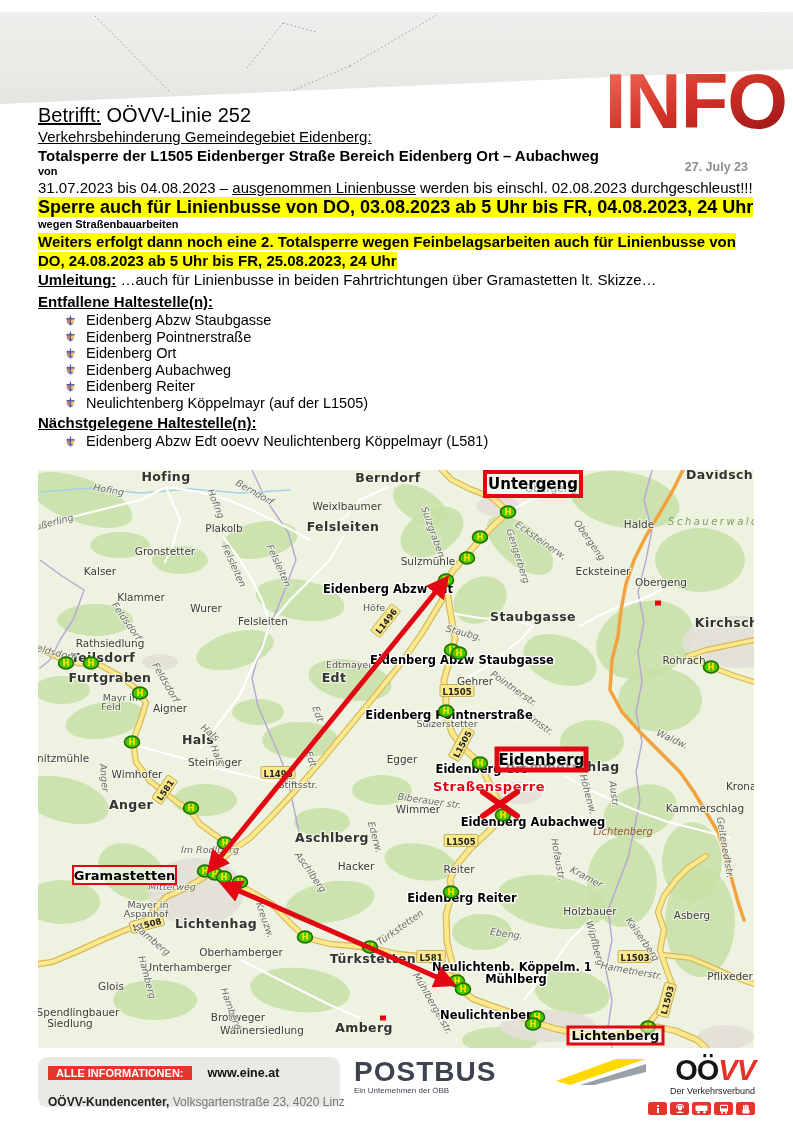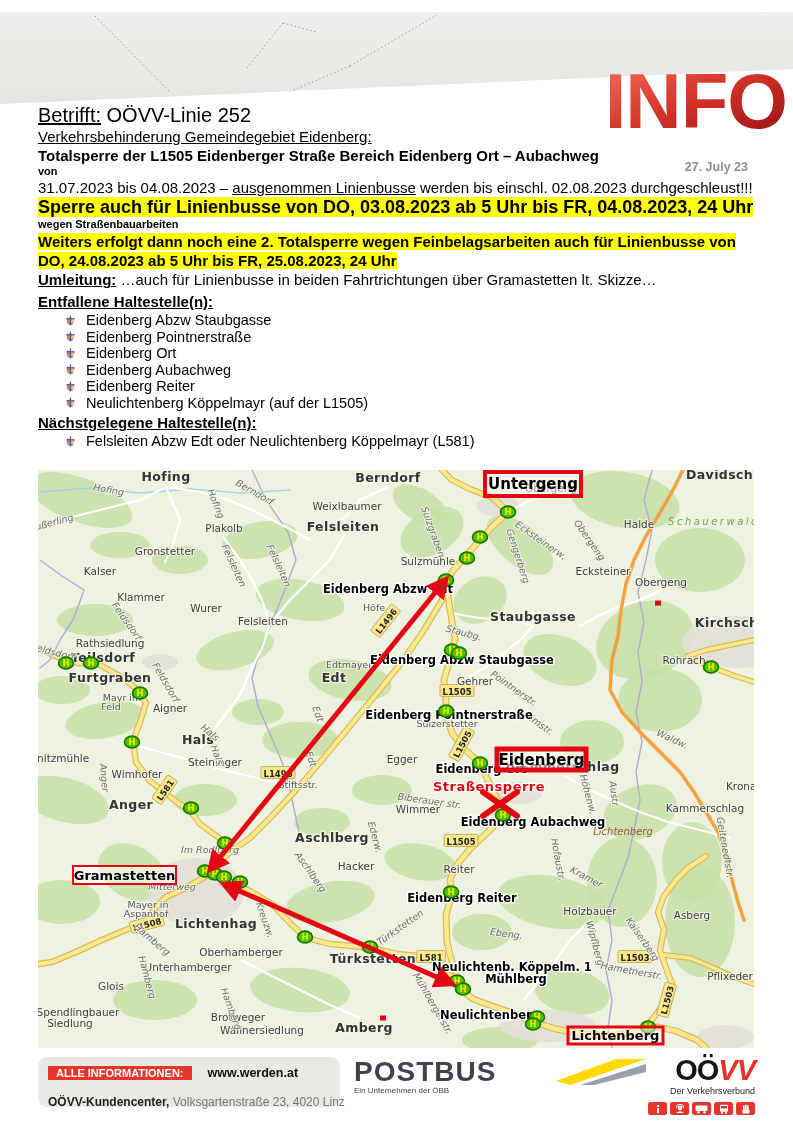--- a/index.html
+++ b/index.html
@@ -150,21 +150,21 @@
   </li>
       </ul>
     <div class="head">Nächstgelegene Haltestelle(n):</div>
     <ul class="stops" id="list2">
         <li class="stop">
     <svg class="bicon" width="11" height="11" viewBox="0 0 12 12">
       <rect x="2" y="3" width="4" height="6" fill="#d97a72"></rect>
       <rect x="6" y="3" width="4" height="6" fill="#e8cb6e"></rect>
       <path d="M6,0.6 V11.4 M1.6,4.2 H10.4 M3.6,9.6 H8.4" stroke="#3a57a8" stroke-width="1.3" fill="none"></path>
     </svg>
-    <span>Felsleiten Abzw Edt oder Neulichtenberg Köppelmayr (L581)</span>
+    <span>Eidenberg Abzw Edt ooevv Neulichtenberg Köppelmayr (L581)</span>
   </li>
       </ul>
   </div>
 
   <div class="map">
     <svg id="mapsvg" viewBox="38 470 716 578" width="716" height="578">
         <rect x="38" y="470" width="716" height="578" fill="#eef2e1"></rect>
         <defs>
           <marker id="ah" markerWidth="4.6" markerHeight="4.6" refX="2.6" refY="2.3" orient="auto-start-reverse" markerUnits="strokeWidth">
             <path d="M0,0 L4.6,2.3 L0,4.6 z" fill="#e30613"></path>
@@ -494,21 +494,21 @@
           <line x1="213" y1="866" x2="443" y2="583" stroke="#e30613" stroke-width="5" marker-start="url(#ah)" marker-end="url(#ah)"></line>
           <line x1="228" y1="886" x2="448" y2="982" stroke="#e30613" stroke-width="5" marker-start="url(#ah)" marker-end="url(#ah)"></line>
         </g>
         <rect x="655" y="600.5" width="6" height="5" fill="#e30613"></rect>
         <rect x="380" y="1015.5" width="6" height="5" fill="#e30613"></rect>
       </svg>
   </div>
 
   <div class="footer">
     <div class="infobox">
-      <div><span class="badge">ALLE INFORMATIONEN:</span><span class="www">www.werden.at</span></div>
+      <div><span class="badge">ALLE INFORMATIONEN:</span><span class="www">www.eine.at</span></div>
       <div class="fline"><span class="b">OÖVV-Kundencenter,</span><span> Volksgartenstraße 23, 4020 Linz</span></div>
       <div class="fline"><span class="b">Telefon:</span><span> 0732 / 66 10 10 66, kundencenter@ooevv.at</span></div>
     </div>
     <div class="postbus">
       <div class="pb-row">
         <span class="pb-word">POSTBUS</span>
         <svg class="swoosh" width="150" height="26" viewBox="0 0 150 26">
           <polygon points="60,22 120,0 150,0 74,26" fill="#ffd800"></polygon>
           <polygon points="84,26 150,5 150,13 98,26" fill="#9aa0a8"></polygon>
         </svg>

